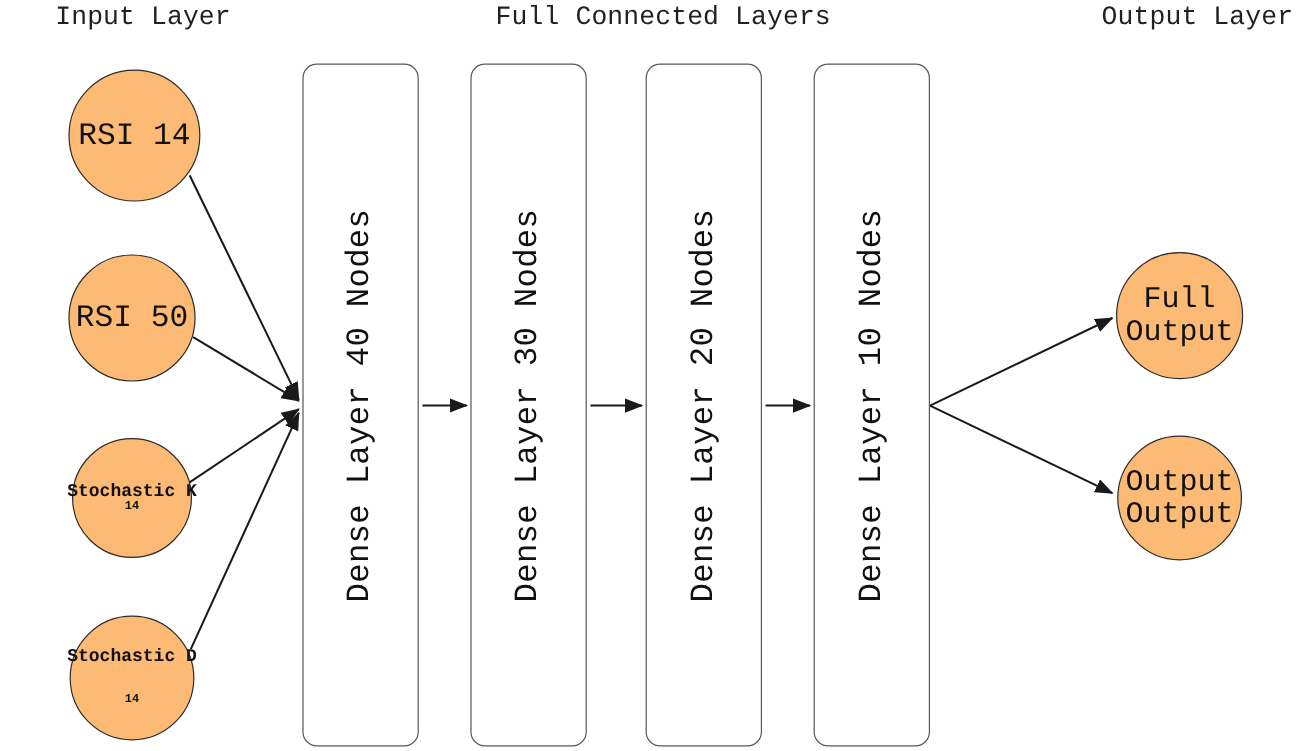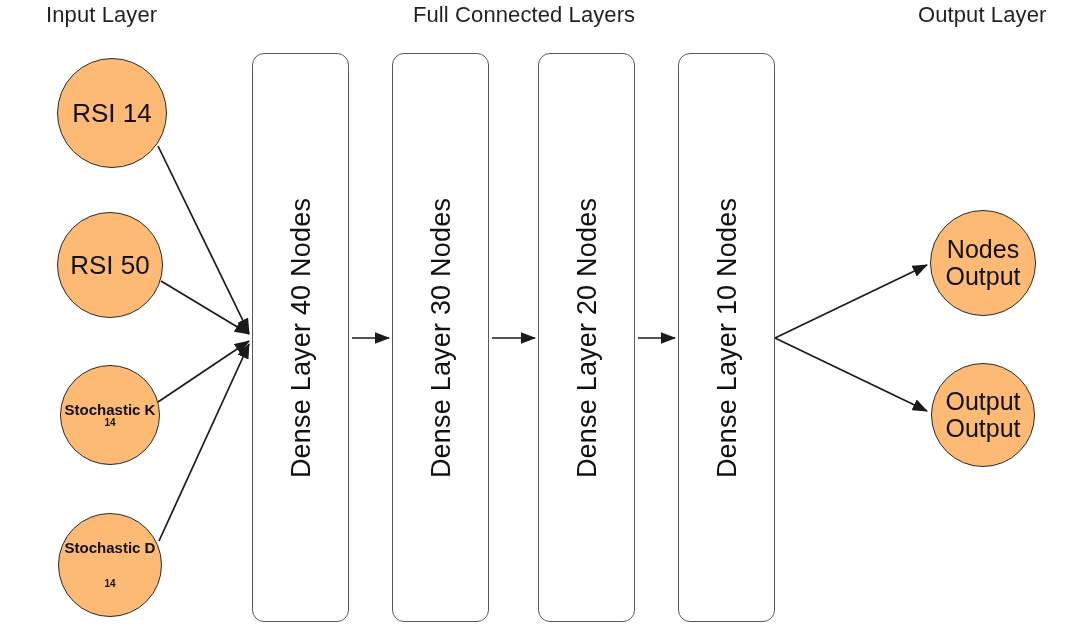--- a/index.html
+++ b/index.html
@@ -5,21 +5,21 @@
   html, body {
     margin: 0;
     padding: 0;
     background: #ffffff;
   }
   #canvas {
     position: relative;
     width: 1080px;
     height: 626px;
     background: #ffffff;
-    font-family: Liberation Sans, sans-serif;
+    font-family: Liberation Mono, monospace;
     color: #1a1a1a;
     overflow: hidden;
   }
   svg#diagram {
     position: absolute;
     left: 0;
     top: 0;
     width: 1080px;
     height: 626px;
   }
@@ -146,21 +146,21 @@
 
   <div class="dense-box" style="left:538px; top:53px; width:97px; height:569px;">
     <span class="dense-label">Dense Layer 20 Nodes</span>
   </div>
 
   <div class="dense-box" style="left:678px; top:53px; width:97px; height:569px;">
     <span class="dense-label">Dense Layer 10 Nodes</span>
   </div>
 
   <div class="node-circle node-out" style="left:930px; top:210px; width:106px; height:106px;">
-    <span class="line1">Nodes</span>
+    <span class="line1">Full</span>
     <span class="line2">Output</span>
   </div>
 
   <div class="node-circle node-out" style="left:931px; top:363px; width:104px; height:104px;">
     <span class="line1">Output</span>
     <span class="line2">Output</span>
   </div>
 
 </div>
 

